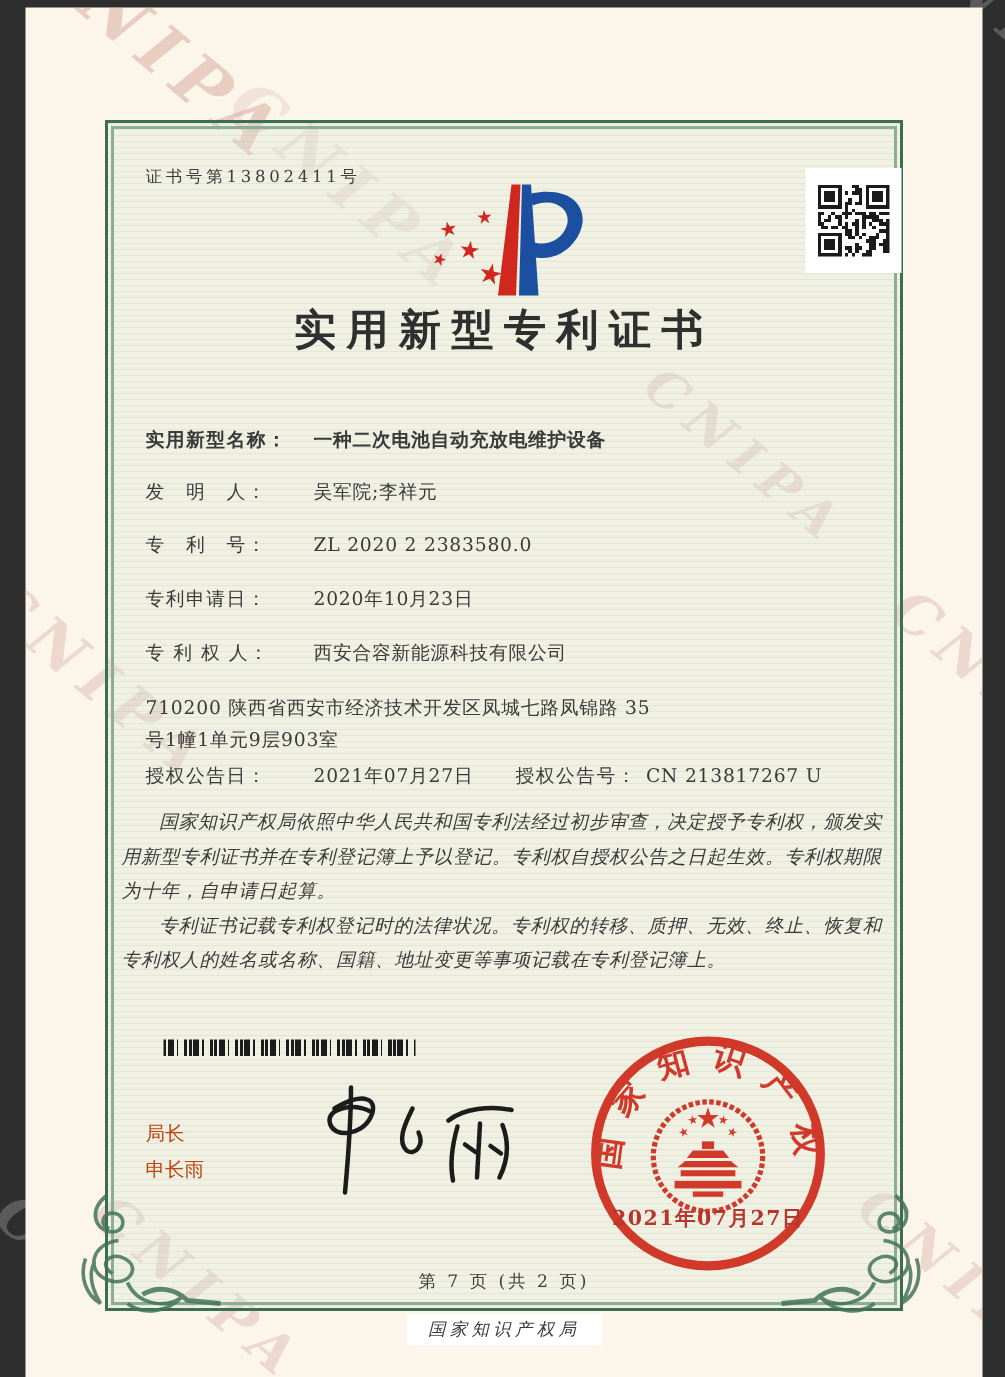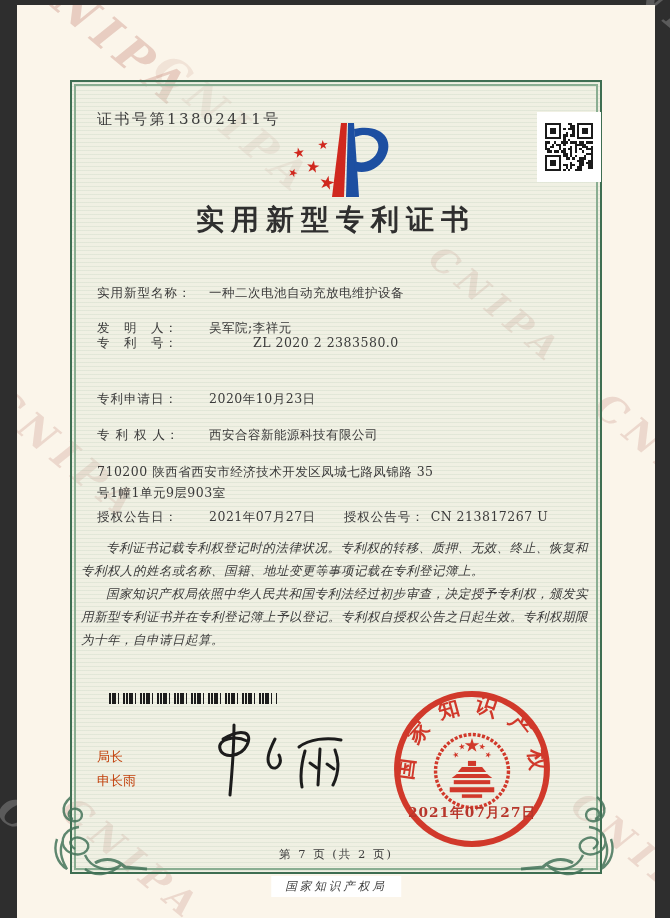--- a/index.html
+++ b/index.html
@@ -8,21 +8,21 @@
   .wm{position:absolute;transform:rotate(40deg);font-style:italic;font-weight:bold;
       letter-spacing:8px;color:rgba(206,156,142,.32);white-space:nowrap;pointer-events:none;}
   .wm-dark{color:rgba(255,255,255,.22);}
   #paper{position:absolute;left:17px;top:5px;width:638px;height:913px;background:#fbf5ea;overflow:hidden;}
   #frame{position:absolute;left:53px;top:75px;width:528px;height:790px;
          border:2px solid #3e6e52;background:
          repeating-linear-gradient(180deg,rgba(96,146,114,.10) 0 1px,rgba(96,146,114,0) 1px 4px),
          rgba(214,228,211,.30);}
   #frame::before{content:"";position:absolute;left:2px;top:2px;right:2px;bottom:2px;
          border:2px solid #8aae92;}
-  .cert-no{position:absolute;left:80px;top:105px;font-size:15px;letter-spacing:2.5px;color:#3c3c3c;text-align:center;}
+  .cert-no{position:absolute;left:80px;top:105px;font-size:11px;letter-spacing:2.5px;color:#3c3c3c;text-align:center;}
   .title{position:absolute;left:0;top:196px;width:100%;text-align:center;font-size:28px;
          font-weight:bold;letter-spacing:7px;color:#2f2f2f;}
   .logo{position:absolute;left:252px;top:110px;}
   .qr-patch{position:absolute;left:520px;top:107px;width:64px;height:70px;background:#ffffff;}
   .qr-patch svg{position:absolute;left:8px;top:11px;}
   .fields{position:absolute;left:80px;top:0;width:486px;font-size:12.5px;color:#3a3a3a;}
   .frow{position:absolute;display:flex;line-height:19px;}
   .flabel{width:112px;flex:0 0 112px;letter-spacing:1px;}
   .fvalue{letter-spacing:.5px;}
   .addr .fvalue{width:348px;line-height:21px;}
@@ -232,29 +232,29 @@
             <rect x="14" y="20" width="1" height="1"></rect>
             <rect x="15" y="20" width="1" height="1"></rect>
           </g>
       </g>
     </svg>
   </div>
 
   <div class="title">实用新型专利证书</div>
 
   <div class="fields">
-    <div class="frow" style="top:278px;">
+    <div class="frow" style="top:278px;font-weight:bold;">
       <span class="flabel">实用新型名称：</span>
       <span class="fvalue">一种二次电池自动充放电维护设备</span>
     </div>
     <div class="frow" style="top:313px;">
       <span class="flabel">发　明　人：</span>
       <span class="fvalue">吴军院;李祥元</span>
     </div>
-    <div class="frow" style="top:328px;gap:44px;">
+    <div class="frow" style="top:348px;">
       <span class="flabel">专　利　号：</span>
       <span class="fvalue">ZL 2020 2 2383580.0</span>
     </div>
     <div class="frow" style="top:384px;">
       <span class="flabel">专利申请日：</span>
       <span class="fvalue">2020年10月23日</span>
     </div>
     <div class="frow" style="top:420px;">
       <span class="flabel">专 利 权 人：</span>
       <span class="fvalue">西安合容新能源科技有限公司</span>
@@ -266,22 +266,22 @@
       <span class="flabel">授权公告日：</span>
       <span class="fvalue">2021年07月27日</span>
       <span class="grant2">
         <span class="flabel" style="width:auto;flex:none;margin-right:6px;">授权公告号：</span>
         <span class="fvalue">CN 213817267 U</span>
       </span>
     </div>
   </div>
 
   <div class="paras">
+    <p>国家知识产权局依照中华人民共和国专利法经过初步审查，决定授予专利权，颁发实用新型专利证书并在专利登记簿上予以登记。专利权自授权公告之日起生效。专利权期限为十年，自申请日起算。</p>
     <p>专利证书记载专利权登记时的法律状况。专利权的转移、质押、无效、终止、恢复和专利权人的姓名或名称、国籍、地址变更等事项记载在专利登记簿上。</p>
-    <p>国家知识产权局依照中华人民共和国专利法经过初步审查，决定授予专利权，颁发实用新型专利证书并在专利登记簿上予以登记。专利权自授权公告之日起生效。专利权期限为十年，自申请日起算。</p>
   </div>
 
   <div class="barcode"></div>
 
   <div class="signer">
     <div>局长</div>
     <div>申长雨</div>
   </div>
 
   <svg class="sig" width="180" height="90" viewBox="0 0 180 90">

